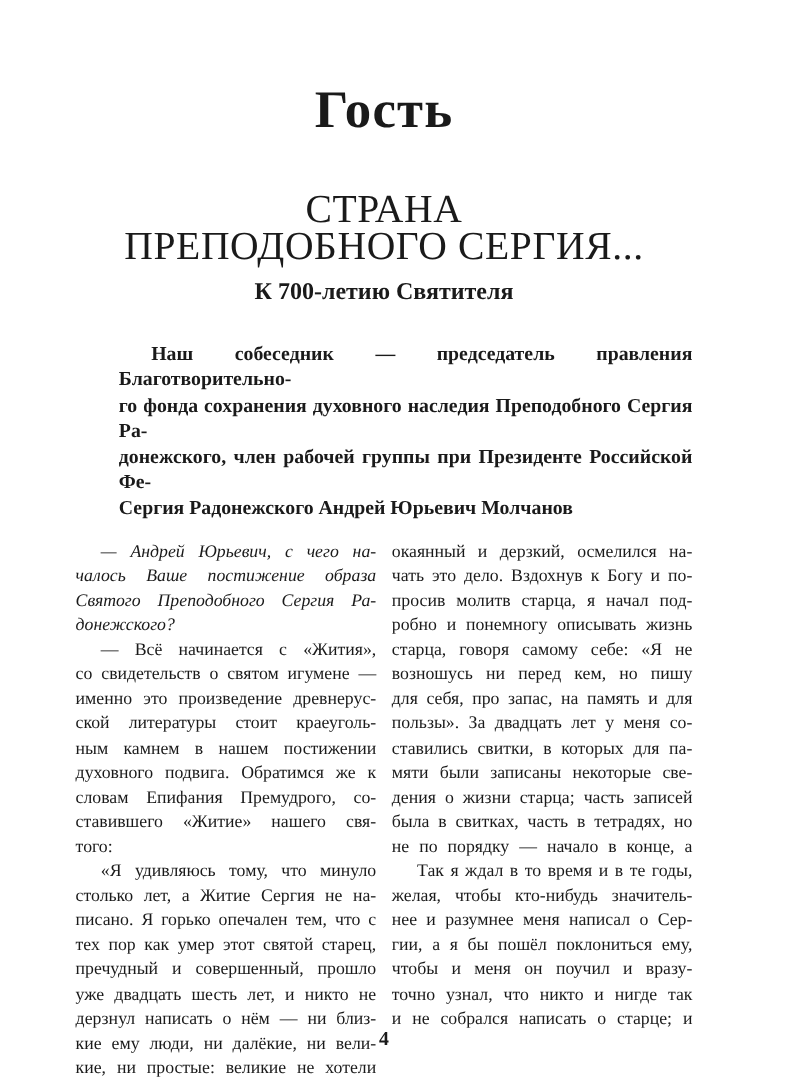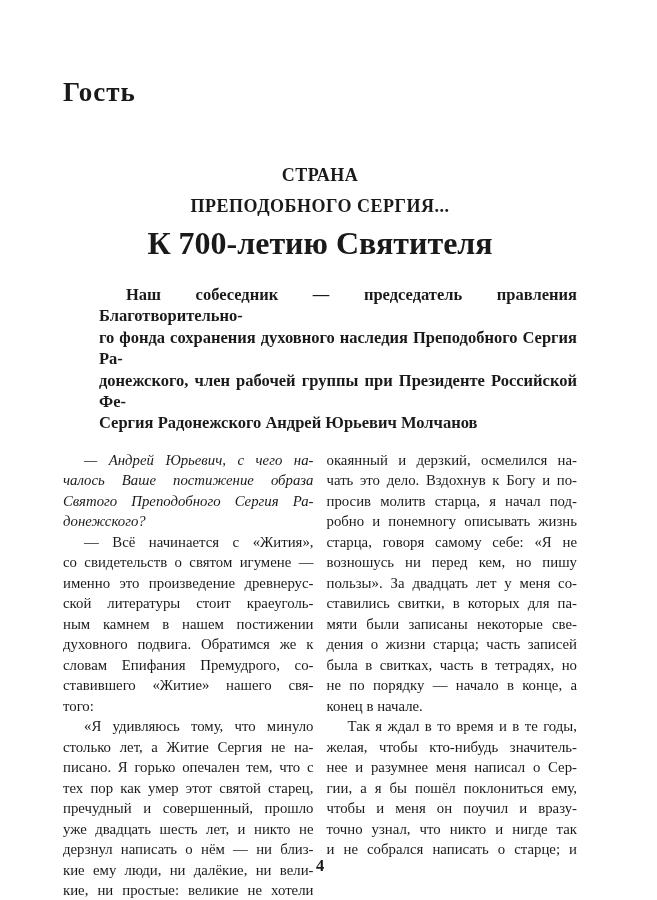--- a/index.html
+++ b/index.html
@@ -17,36 +17,37 @@
     overflow: hidden;
   }
   .content {
     position: absolute;
     left: 63px;
     top: 70px;
     width: 514px;
   }
   .title {
     margin: 0;
-    font-size: 27px;
+    font-size: 44px;
     line-height: 44px;
     font-weight: bold;
+    text-align: center;
     letter-spacing: 1px;
   }
   .heading {
     margin-top: 46px;
-    font-size: 18px;
+    font-size: 33px;
     line-height: 31px;
-    font-weight: bold;
+    font-weight: normal;
     text-align: center;
     letter-spacing: 0.5px;
   }
   .subheading {
     margin: 7px 0 0 0;
-    font-size: 32px;
+    font-size: 20px;
     line-height: 28px;
     font-weight: bold;
     text-align: center;
   }
   .intro {
     margin-top: 27px;
     font-size: 16.5px;
     line-height: 21.4px;
     font-weight: bold;
     margin-left: 36px;
@@ -129,27 +130,27 @@
           <div class="line">кие, ни простые: великие не хотели</div>
           <div class="line">писать, а простые не смели. Через</div>
         </div>
       <div class="col" id="col-right">
           <div class="line">окаянный и дерзкий, осмелился на-</div>
           <div class="line">чать это дело. Вздохнув к Богу и по-</div>
           <div class="line">просив молитв старца, я начал под-</div>
           <div class="line">робно и понемногу описывать жизнь</div>
           <div class="line">старца, говоря самому себе: «Я не</div>
           <div class="line">возношусь ни перед кем, но пишу</div>
+          <div class="line">для себя, про запас, на память и для</div>
           <div class="line">пользы». За двадцать лет у меня со-</div>
           <div class="line">ставились свитки, в которых для па-</div>
           <div class="line">мяти были записаны некоторые све-</div>
           <div class="line">дения о жизни старца; часть записей</div>
           <div class="line">была в свитках, часть в тетрадях, но</div>
           <div class="line">не по порядку — начало в конце, а</div>
-          <div class="line last">конец в начале.</div>
           <div class="line indent">Так я ждал в то время и в те годы,</div>
           <div class="line">желая, чтобы кто-нибудь значитель-</div>
           <div class="line">нее и разумнее меня написал о Сер-</div>
           <div class="line">гии, а я бы пошёл поклониться ему,</div>
           <div class="line">чтобы и меня он поучил и вразу-</div>
           <div class="line">точно узнал, что никто и нигде так</div>
           <div class="line">и не собрался написать о старце; и</div>
         </div>
     </div>
   </div>

